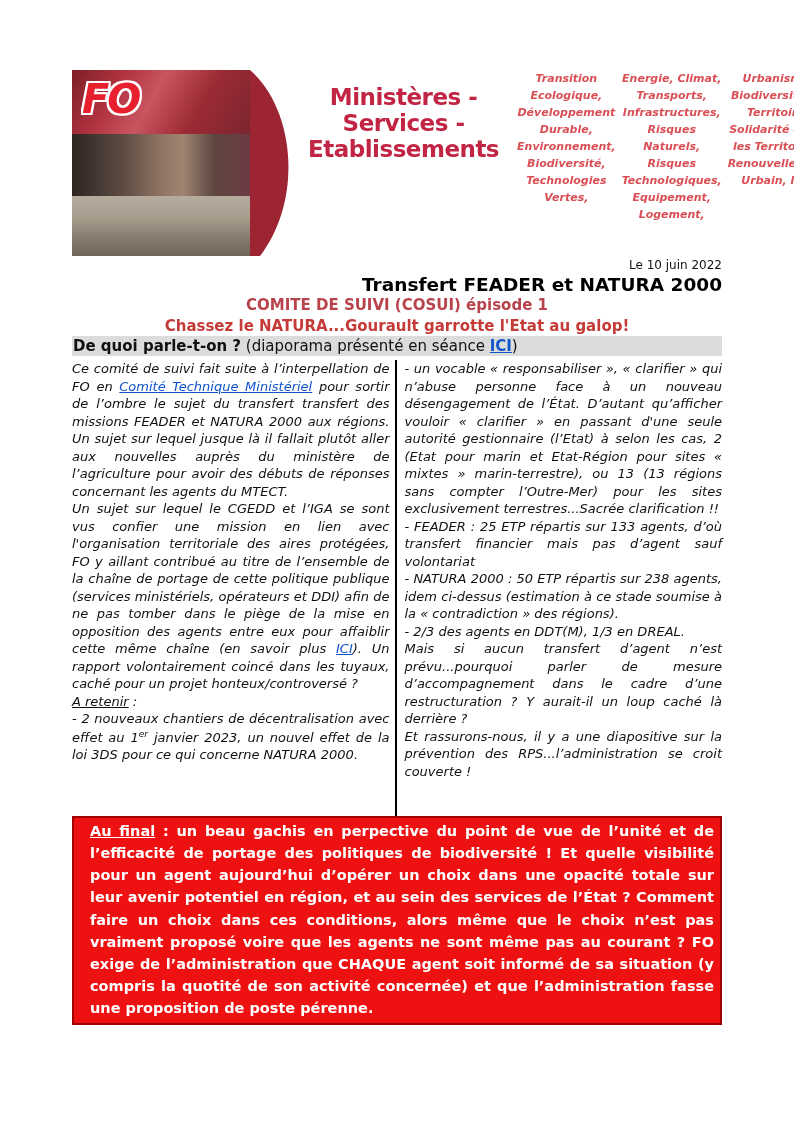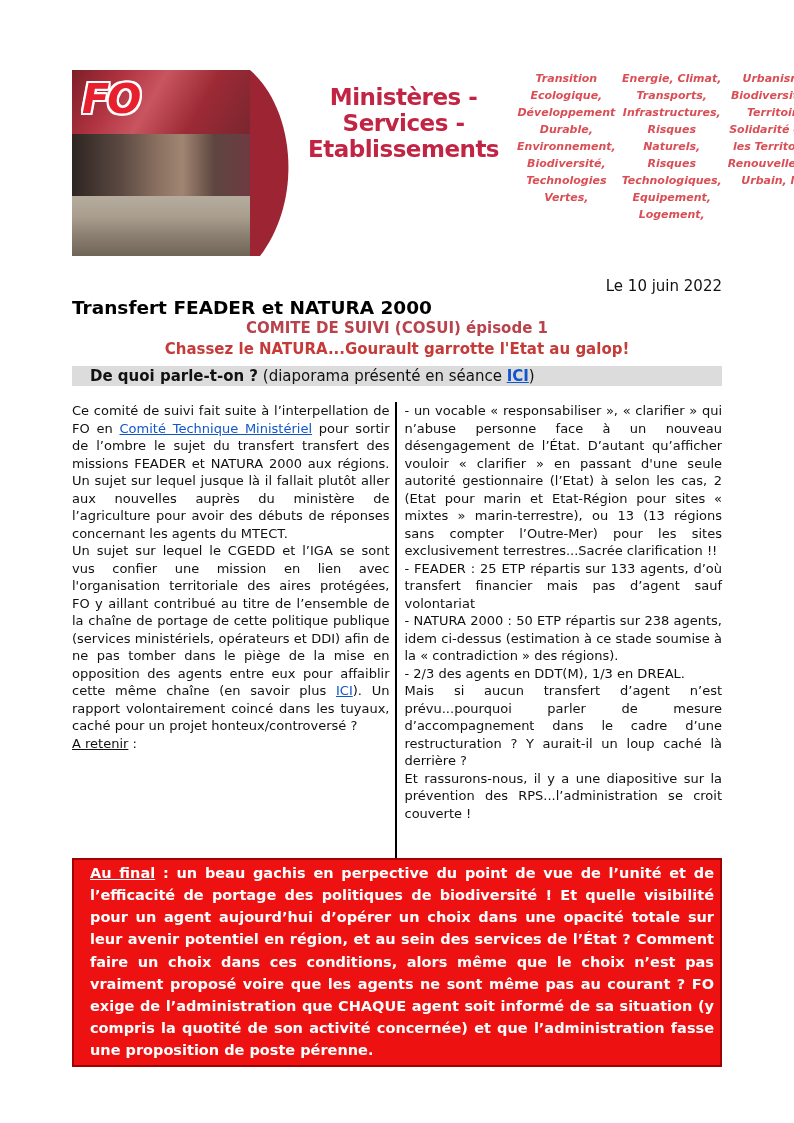--- a/index.html
+++ b/index.html
@@ -22,34 +22,34 @@
   .h-title{margin-top:14px;text-align:center;font-size:23px;font-weight:bold;color:#c22443;letter-spacing:-0.5px;}
   .h-line{height:3px;margin:13px 6px 12px 12px;border-radius:2px;
           background:linear-gradient(to right,#8c1d30,#c41f33 40%,#d91f32);}
   .h-line2{margin:12px 0 0 6px;}
   .topics{display:flex;gap:6px;}
   .topic{flex:1;text-align:center;font-size:11px;line-height:1.55;font-style:italic;
          color:#d94f55;font-weight:bold;}
   .swoosh{margin-top:auto;width:100%;height:20px;display:block;}
 
   
-  .date{ text-align:right;font-size:15px;margin-top:21px;}
-  .t-main{text-align:left;font-size:18.5px;font-weight:bold;margin-top:2px;color:#000;}
+  .date{ text-align:right;font-size:12px;margin-top:2px;}
+  .t-main{text-align:right;font-size:18.5px;font-weight:bold;margin-top:2px;color:#000;}
   .t-sub{text-align:center;font-size:15px;font-weight:bold;line-height:1.38;}
   .t-sub1{color:#b8434c;}
   .t-sub2,.t-sub3{color:#c53b38;}
 
   
-  .section-bar{margin-top:7px;background:#dcdcdc;padding:1px 18px;font-size:15px;}
+  .section-bar{background:#dcdcdc;padding:1px 1px;font-size:15px;}
   .section-bar b{font-weight:bold;}
   a.lnk{color:#1155cc;text-decoration:underline;cursor:pointer;}
   a.lnk-bold{font-weight:bold;}
 
   
-  .cols{display:flex;min-height:456px;margin-top:16px;}
+  .cols{display:flex;min-height:456px;margin-top:4px;font-style:italic;}
   .col{width:50%;font-size:13px;line-height:1.345;text-align:justify;}
   .col-left{padding-right:5px;}
   .col-right{border-left:2px solid #000;padding-left:8px;}
   .col p{margin:0;}
   .u{text-decoration:underline;}
   sup{font-size:9px;}
 
   
   .final-box{border:2px solid #a00000;background:#ee1111;color:#ffffff;
              font-weight:bold;font-size:14.5px;line-height:1.52;text-align:justify;
@@ -94,20 +94,21 @@
 
   <div class="section-bar">
     <b>De quoi parle-t-on ?</b><span> (diaporama présenté en séance </span><a class="lnk lnk-bold">ICI</a><span>)</span>
   </div>
 
   <div class="cols">
     <div class="col col-left">
       <p><span>Ce comité de suivi fait suite à l’interpellation de FO en </span><a class="lnk">Comité Technique Ministériel</a><span> pour sortir de l’ombre le sujet du transfert transfert des missions FEADER et NATURA 2000 aux régions. Un sujet sur lequel jusque là il fallait plutôt aller aux nouvelles auprès du ministère de l’agriculture pour avoir des débuts de réponses concernant les agents du MTECT.</span></p>
       <p><span>Un sujet sur lequel le CGEDD et l’IGA se sont vus confier une mission en lien avec l'organisation territoriale des aires protégées, FO y aillant contribué au titre de l’ensemble de la chaîne de portage de cette politique publique (services ministériels, opérateurs et DDI) afin de ne pas tomber dans le piège de la mise en opposition des agents entre eux pour affaiblir cette même chaîne (en savoir plus </span><a class="lnk">ICI</a><span>). Un rapport volontairement coincé dans les tuyaux, caché pour un projet honteux/controversé ?</span></p>
       <p><span class="u">A retenir</span><span> :</span></p>
+      <p><span>- 2 nouveaux chantiers de décentralisation avec effet au 1</span><sup>er</sup><span> janvier 2023, un nouvel effet de la loi 3DS pour ce qui concerne NATURA 2000.</span></p>
     </div>
     <div class="col col-right">
       <p>- un vocable « responsabiliser », « clarifier » qui n’abuse personne face à un nouveau désengagement de l’État. D’autant qu’afficher vouloir « clarifier » en passant d'une seule autorité gestionnaire (l’Etat) à selon les cas, 2 (Etat pour marin et Etat-Région pour sites « mixtes » marin-terrestre), ou  13 (13 régions sans compter l’Outre-Mer) pour les sites exclusivement terrestres...Sacrée clarification !!</p>
       <p>- FEADER : 25 ETP répartis sur 133 agents, d’où transfert financier mais pas d’agent sauf volontariat</p>
       <p>- NATURA 2000 : 50 ETP répartis sur 238 agents, idem ci-dessus (estimation à ce stade soumise à la « contradiction » des régions).</p>
       <p>- 2/3 des agents en DDT(M), 1/3 en DREAL.</p>
       <p>Mais si aucun transfert d’agent n’est prévu...pourquoi parler de mesure d’accompagnement dans le cadre d’une restructuration ? Y aurait-il un loup caché là derrière ?</p>
       <p>Et rassurons-nous, il y a une diapositive sur la prévention des RPS...l’administration se croit couverte !</p>
     </div>
   </div>

